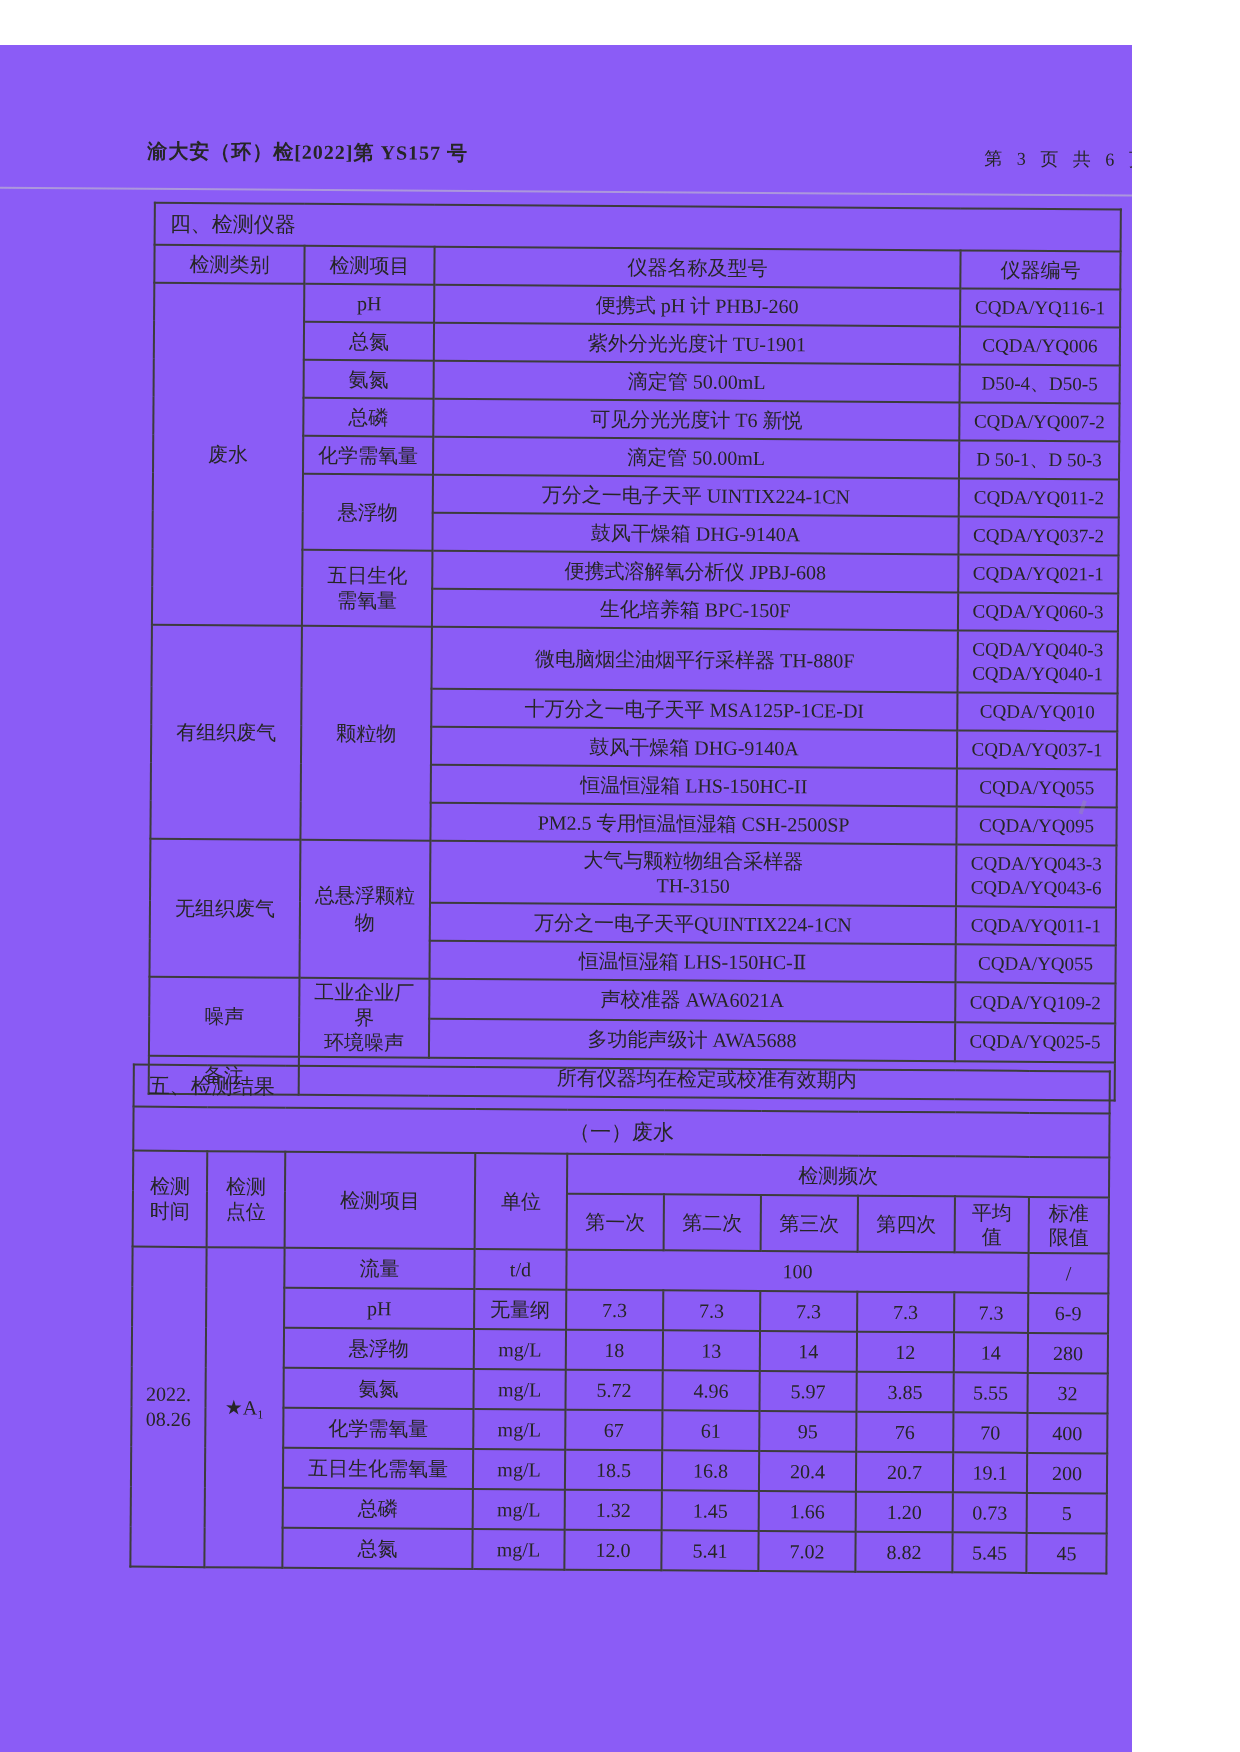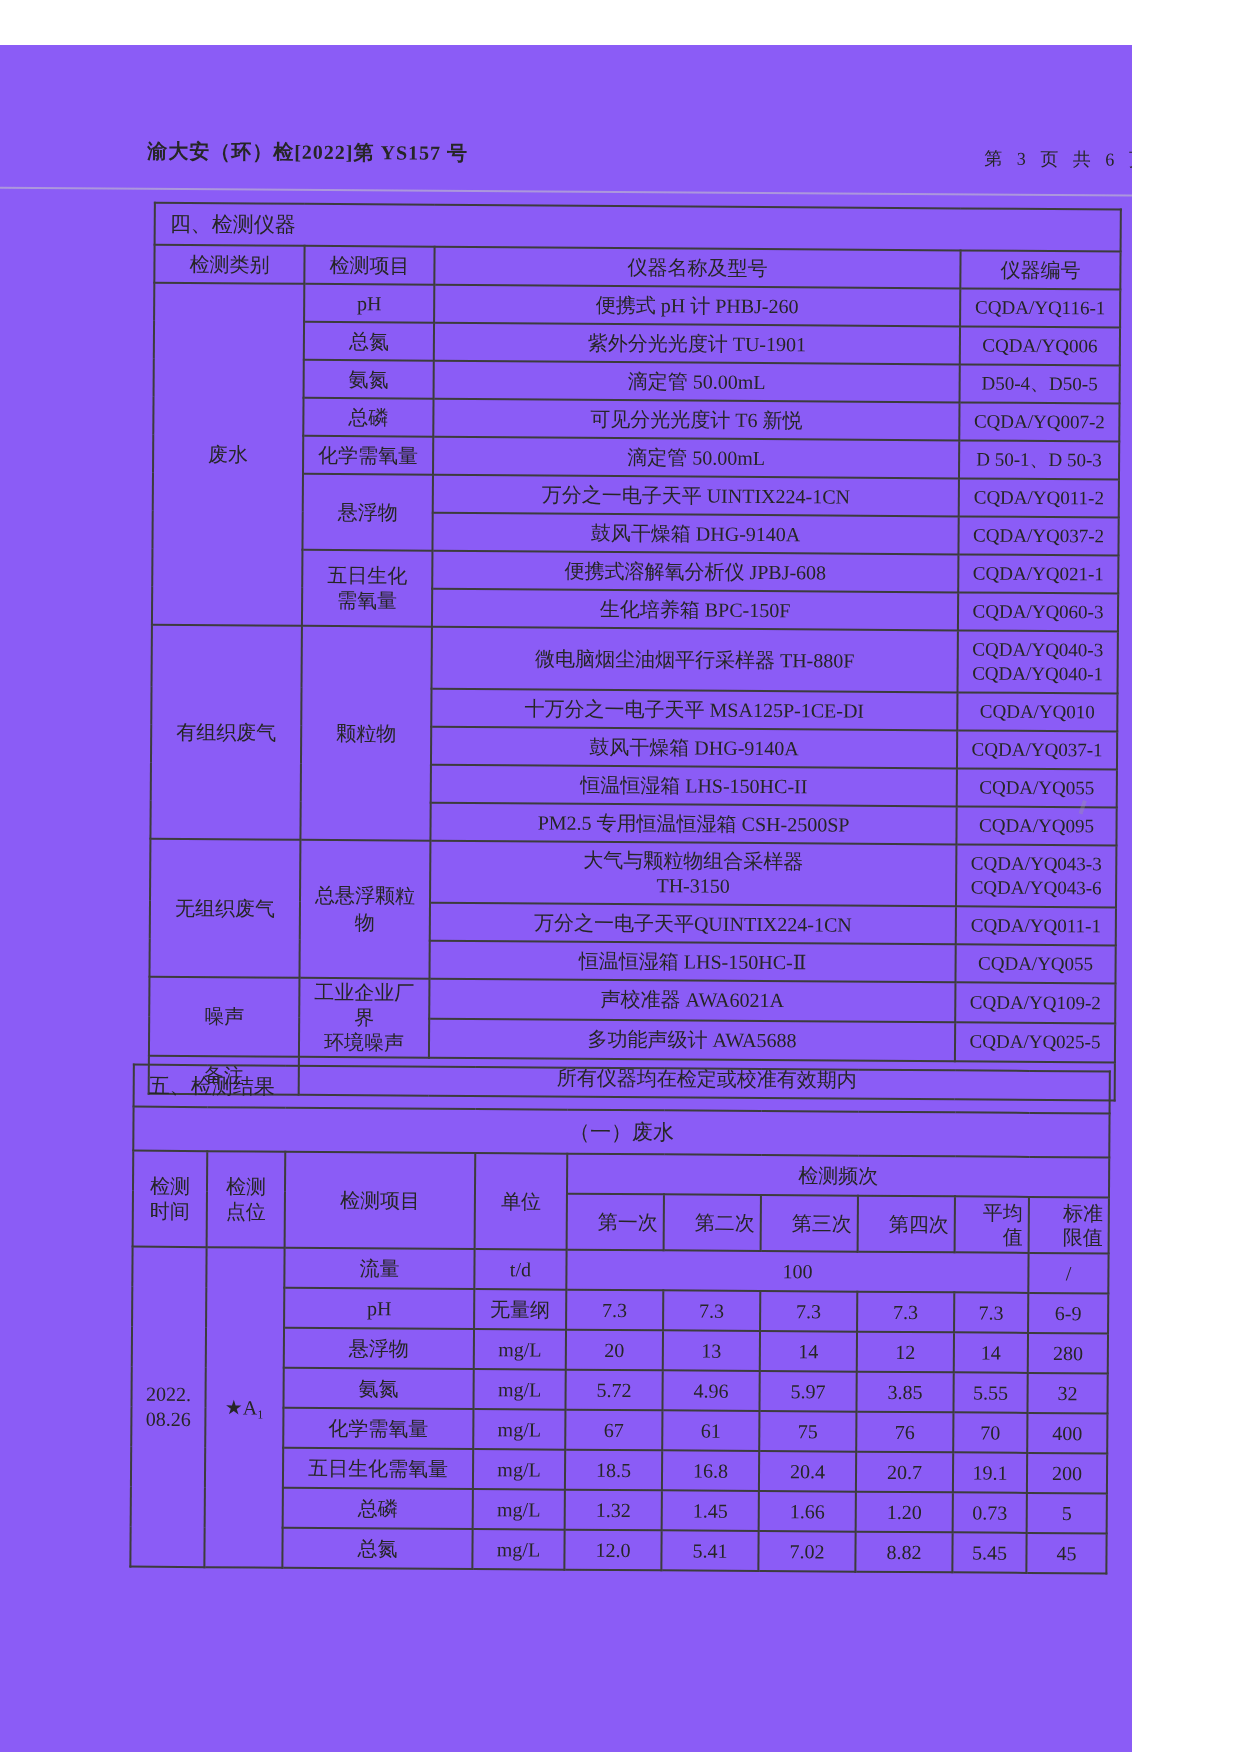--- a/index.html
+++ b/index.html
@@ -23,21 +23,21 @@
   .t1{left:155px;top:160px;width:966px;}
   .t1 td,.t1 th{height:34px;}
   .t1 .title{ text-align:left;padding-left:14px;font-size:21px;height:38px;}
   .t1 tr.tall td{height:58px;}
   .t1 .code{font-size:19px;}
 
   .t2{left:140px;top:1022px;width:976px;}
   .t2 td,.t2 th{height:36px;}
   .t2 .title{text-align:left;padding-left:14px;font-size:21px;height:38px;}
   .t2 .subtitle{font-size:21px;height:40px;}
-  .t2 tr.h2 th{height:52px;line-height:1.2;text-align:right;}
+  .t2 tr.h2 th{height:52px;line-height:1.2;}
   .t2 .timecell{font-size:20px;}
 
   .artifact{position:absolute;background:#9a9a9a;opacity:.35;}
   .a1{left:1086px;top:752px;width:4px;height:14px;transform:rotate(18deg);}
   .a2{left:1188px;top:718px;width:3px;height:46px;transform:rotate(8deg);opacity:.25;}
   .a3{left:1192px;top:788px;width:3px;height:16px;transform:rotate(-12deg);opacity:.25;}
   .mark-bl{position:absolute;left:-4px;top:1738px;width:40px;height:10px;background:#4c4c4c;
     opacity:.75;transform:rotate(-6deg);}
 </style>
 </head>
@@ -223,21 +223,21 @@
       <td>7.3</td>
       <td>7.3</td>
       <td>7.3</td>
       <td>7.3</td>
       <td>7.3</td>
       <td>6-9</td>
     </tr>
     <tr>
       <td>悬浮物</td>
       <td>mg/L</td>
-      <td>20</td>
+      <td>18</td>
       <td>13</td>
       <td>14</td>
       <td>12</td>
       <td>14</td>
       <td>280</td>
     </tr>
     <tr>
       <td>氨氮</td>
       <td>mg/L</td>
       <td>5.72</td>
@@ -245,21 +245,21 @@
       <td>5.97</td>
       <td>3.85</td>
       <td>5.55</td>
       <td>32</td>
     </tr>
     <tr>
       <td>化学需氧量</td>
       <td>mg/L</td>
       <td>67</td>
       <td>61</td>
-      <td>75</td>
+      <td>95</td>
       <td>76</td>
       <td>70</td>
       <td>400</td>
     </tr>
     <tr>
       <td>五日生化需氧量</td>
       <td>mg/L</td>
       <td>18.5</td>
       <td>16.8</td>
       <td>20.4</td>

